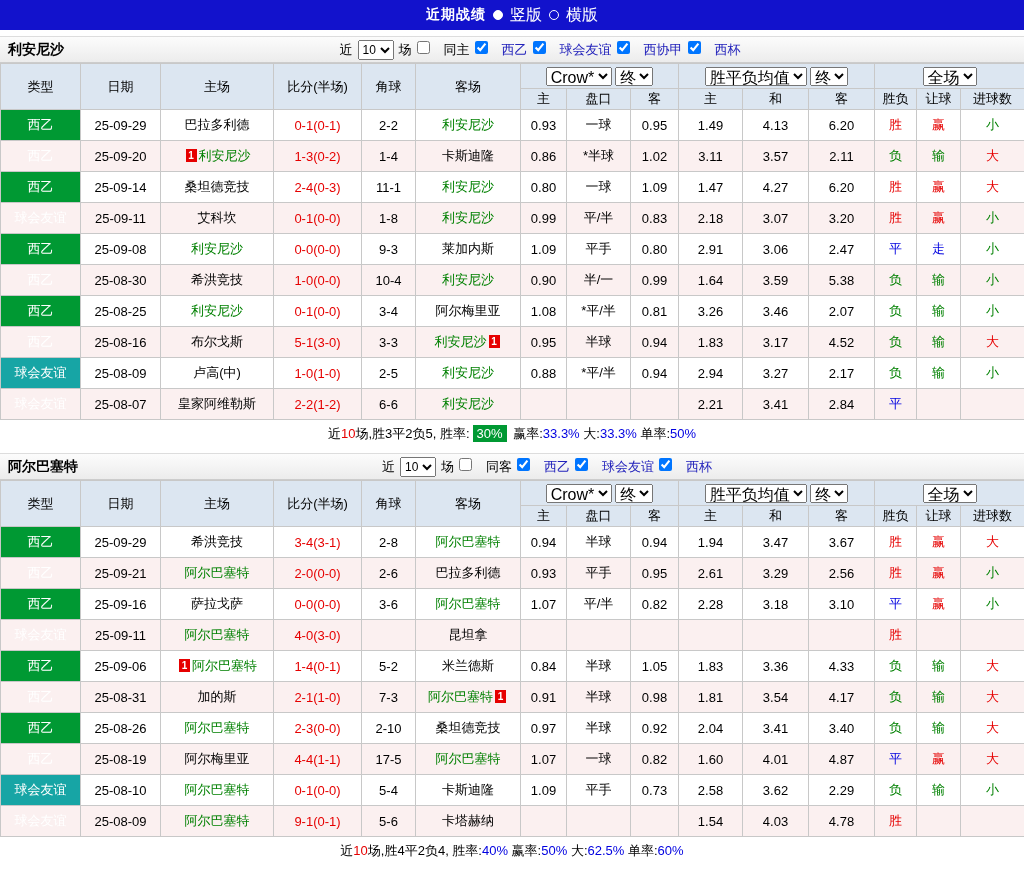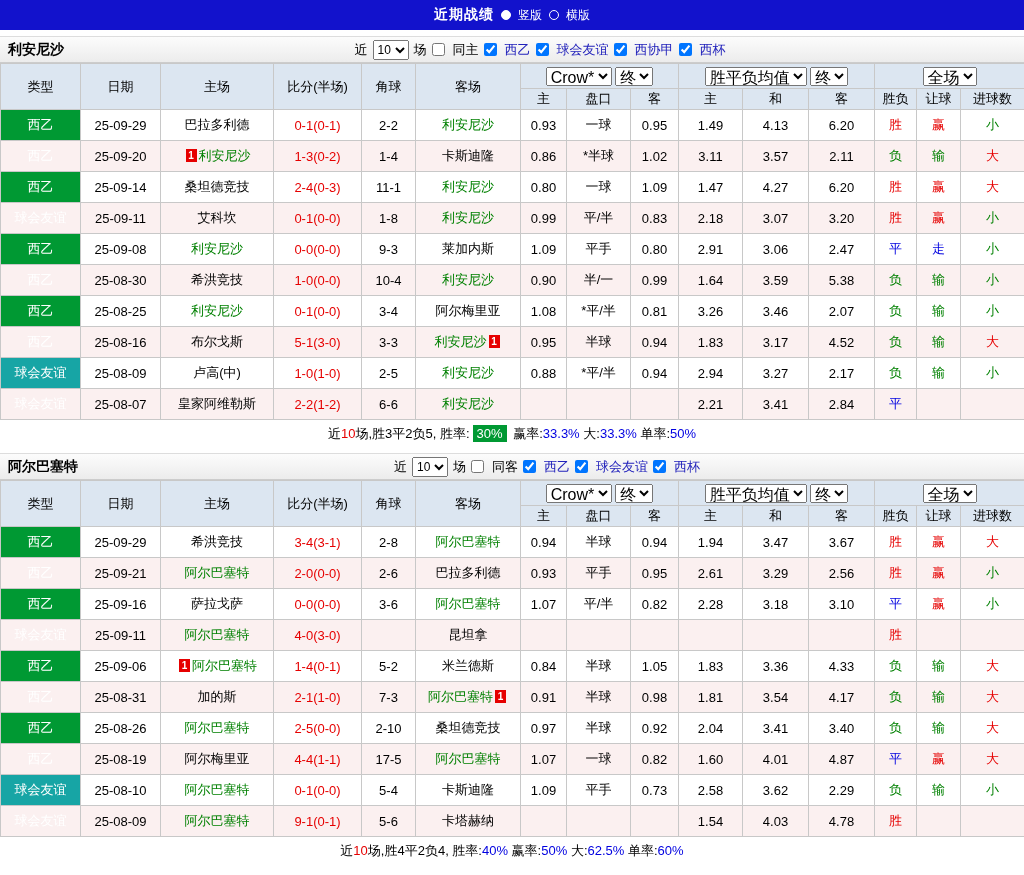--- a/index.html
+++ b/index.html
@@ -13,34 +13,34 @@
   .topbar {
     height:30px; background:var(--topbar-bg,#1212CC); color:#fff;
     display:flex; align-items:center; justify-content:center; gap:7px;
   }
   .topbar-title { font-weight:bold; font-size:14px; letter-spacing:1px;text-align:right; }
   .radio {
     width:10px; height:10px; border:1px solid #fff; border-radius:50%;
     display:inline-block; cursor:pointer;
   }
   .radio.sel { background:#fff; }
-  .radio-label { font-size:12px; cursor:pointer; }
+  .radio-label { font-size:16px; cursor:pointer; }
   
   .section-header {
     height:27px; margin-top:6px; padding:0 8px;
     display:flex; align-items:center;
     background:linear-gradient(#fcfcfc,#ececec);
     border-top:1px solid #ddd; border-bottom:1px solid #ccc;
   }
   .team-title { font-weight:bold; font-size:14px; white-space:nowrap; }
   .filters {
     flex:1; display:flex; justify-content:center; align-items:center;
     gap:5px; font-size:13px;
   }
-  .filters label { display:inline-flex; align-items:center; gap:8px; cursor:pointer; }
+  .filters label { display:inline-flex; align-items:flex-start; gap:14px; cursor:pointer; }
   .filters input[type=checkbox] { width:13px; height:13px; }
   .lg-label { color:var(--filter-label-blue,#2222BB); }
   .count-select { font-size:12px; height:20px; }
   
   table { width:1024px; border-collapse:collapse; table-layout:fixed; }
   th,td {
     border:1px solid #c8c8c8; text-align:center; font-size:13px;
     font-weight:normal; overflow:hidden; white-space:nowrap;
   }
   thead th { background:var(--header-bg,#DCE6F1); }
@@ -536,21 +536,21 @@
         <td class="odds-cell">3.54</td>
         <td class="odds-cell">4.17</td>
         <td class="outcome-cell c-green">负</td>
         <td class="outcome-cell c-green">输</td>
         <td class="outcome-cell c-red">大</td>
       </tr>
       <tr>
         <td class="type-cell type-green">西乙</td>
         <td class="date-cell">25-08-26</td>
         <td class="team-cell"><span class="hl">阿尔巴塞特</span></td>
-        <td class="score-cell">2-5(0-0)</td>
+        <td class="score-cell">2-3(0-0)</td>
         <td class="corner-cell">2-10</td>
         <td class="team-cell"><span>桑坦德竞技</span></td>
         <td class="odds-cell">0.97</td>
         <td class="odds-cell">半球</td>
         <td class="odds-cell">0.92</td>
         <td class="odds-cell">2.04</td>
         <td class="odds-cell">3.41</td>
         <td class="odds-cell">3.40</td>
         <td class="outcome-cell c-green">负</td>
         <td class="outcome-cell c-green">输</td>

